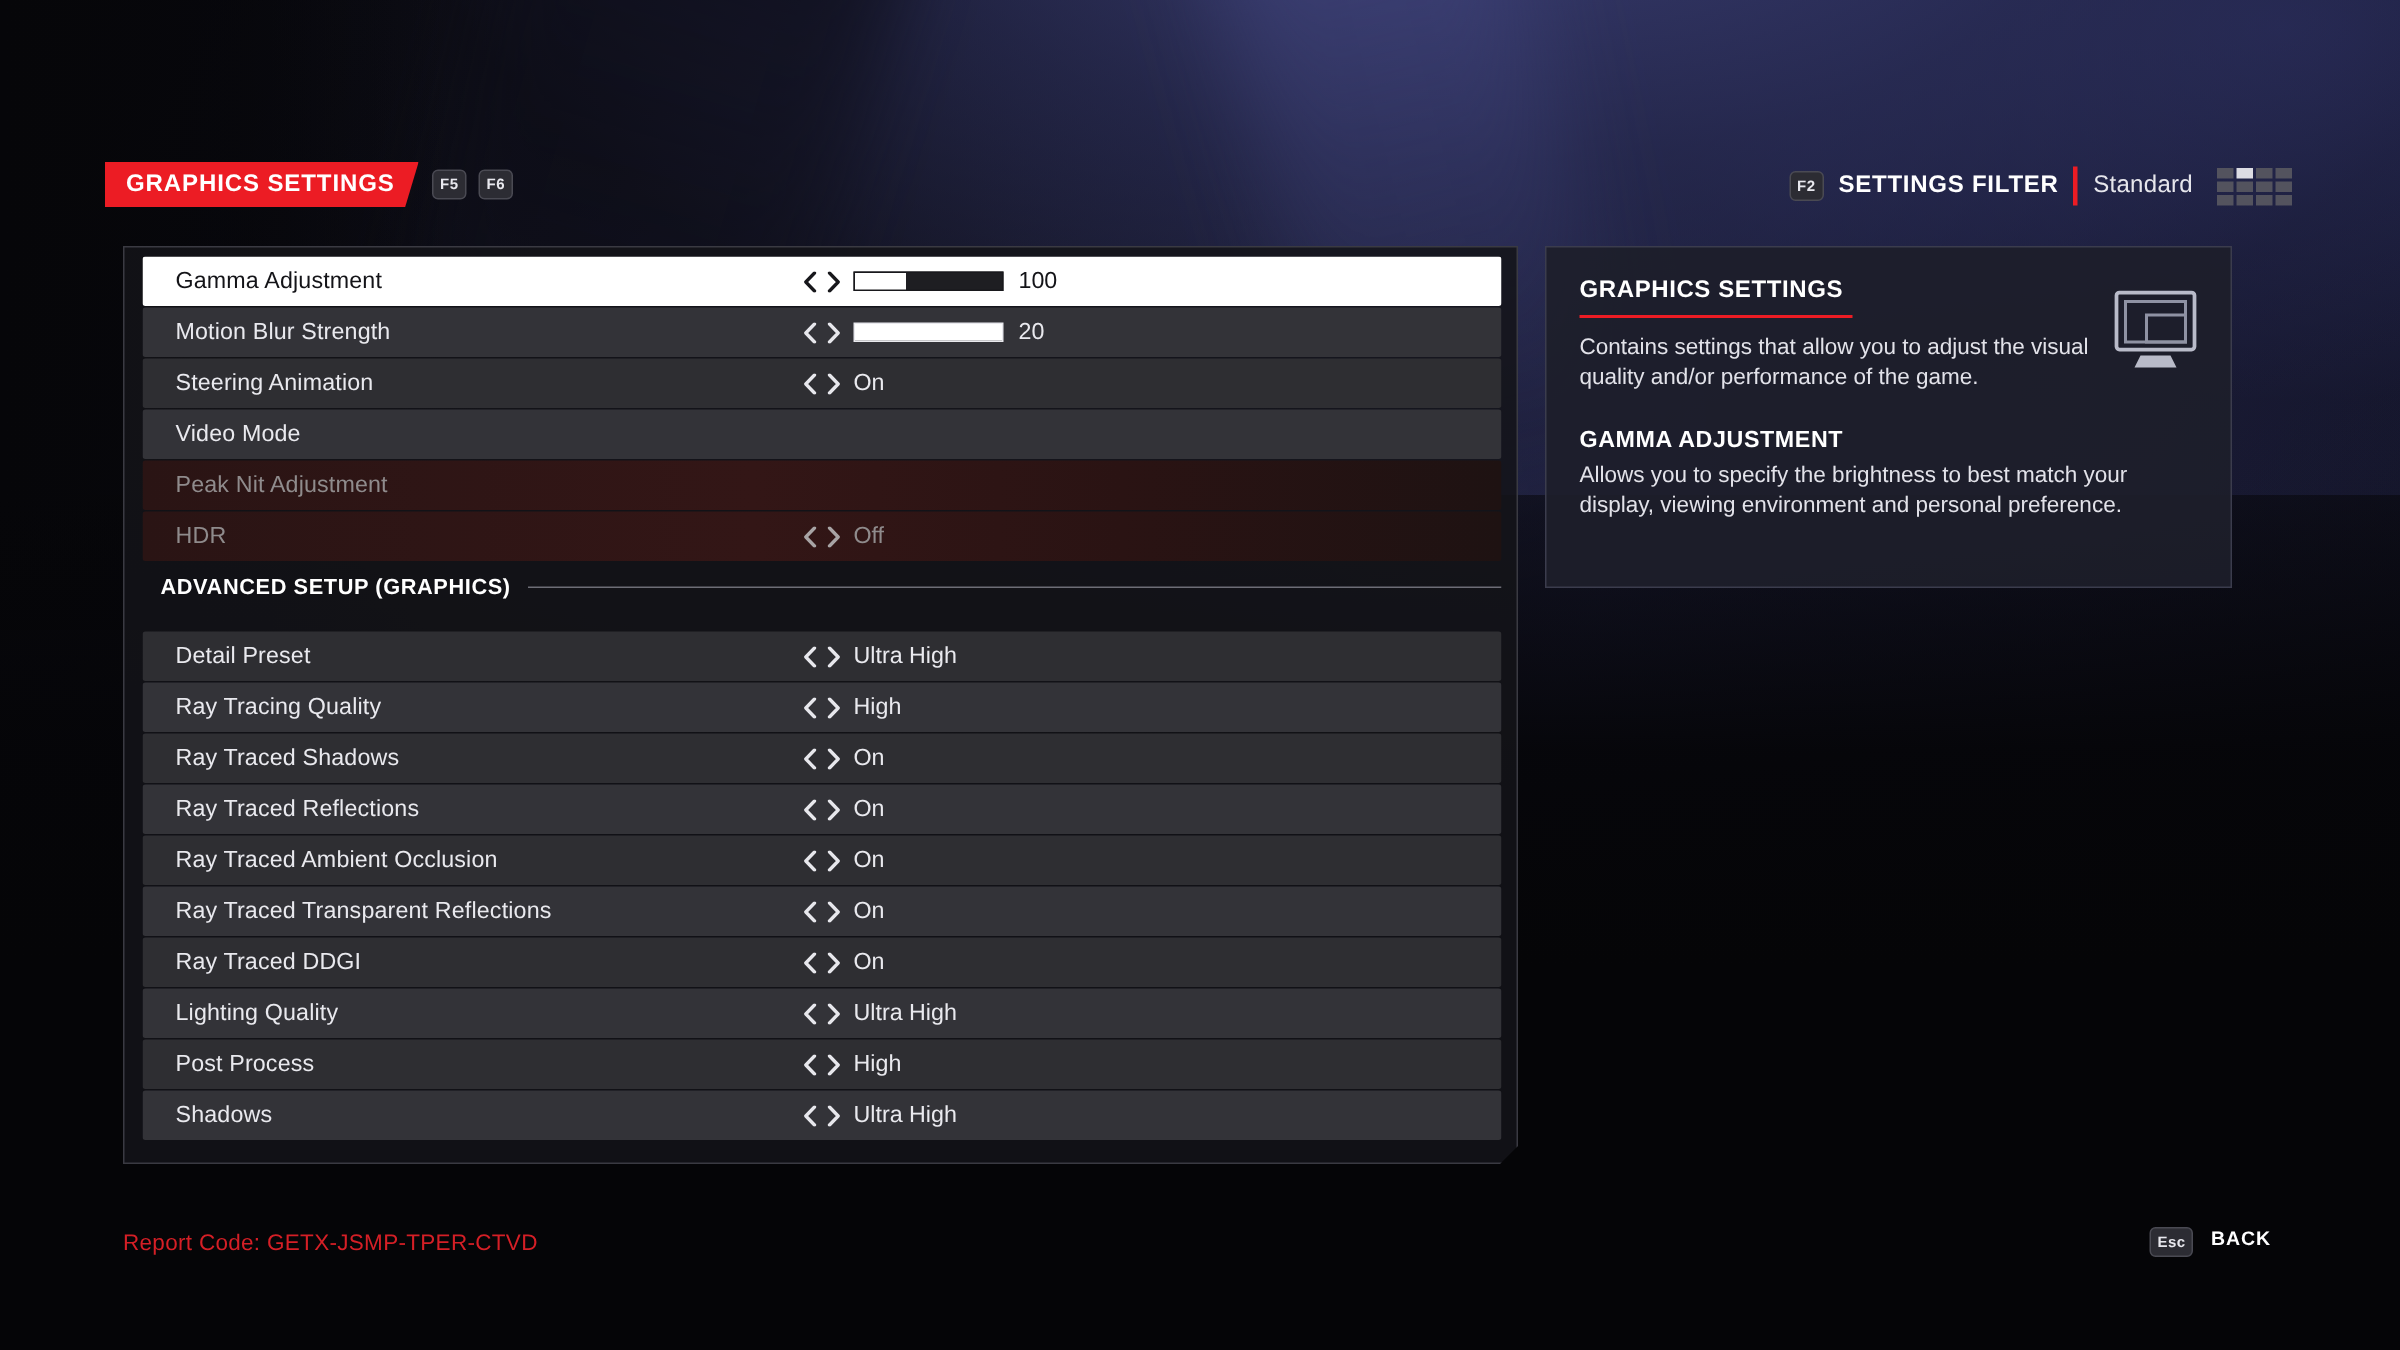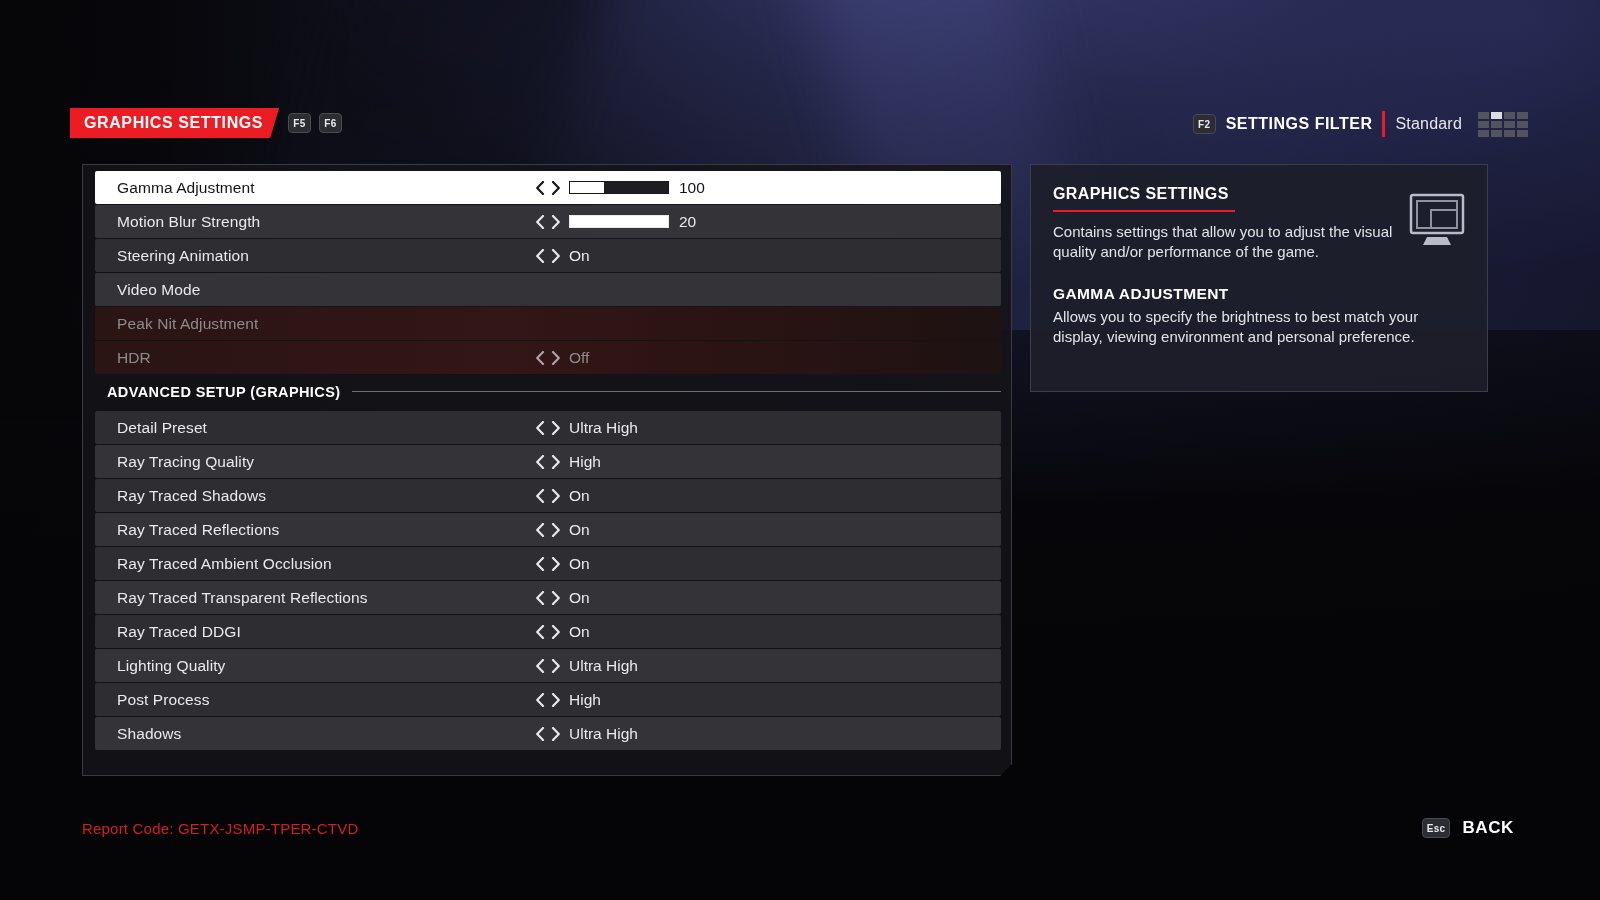--- a/index.html
+++ b/index.html
@@ -222,21 +222,21 @@
   .slider-num.offset { margin-left: 44px; }
 
   
   .section {
     height: 33px;
     display: flex;
     align-items: center;
     gap: 12px;
     background: transparent;
     padding-left: 12px;
-    margin-bottom: 3px;
+    margin-bottom: 13px;
   }
   .section .sec-label {
     color: #ffffff;
     font-size: 14.5px;
     font-weight: bold;
     letter-spacing: 0.4px;
     white-space: nowrap;
   }
   .section .sec-line {
     flex: 1;
@@ -312,21 +312,21 @@
     font-size: 15px;
     letter-spacing: 0.2px;
   }
   #back-group {
     position: absolute;
     right: 86px; top: 818px;
     display: flex; gap: 12px;
   }
   #back-label {
     color: #ffffff;
-    font-size: 17px;
+    font-size: 13px;
     font-weight: bold;
     letter-spacing: 0.6px;
   }
 </style>
 </head>
 <body>
 
 <div id="bg">
   <div id="bg-streak-a"></div>
   <div id="bg-streak-b"></div>

